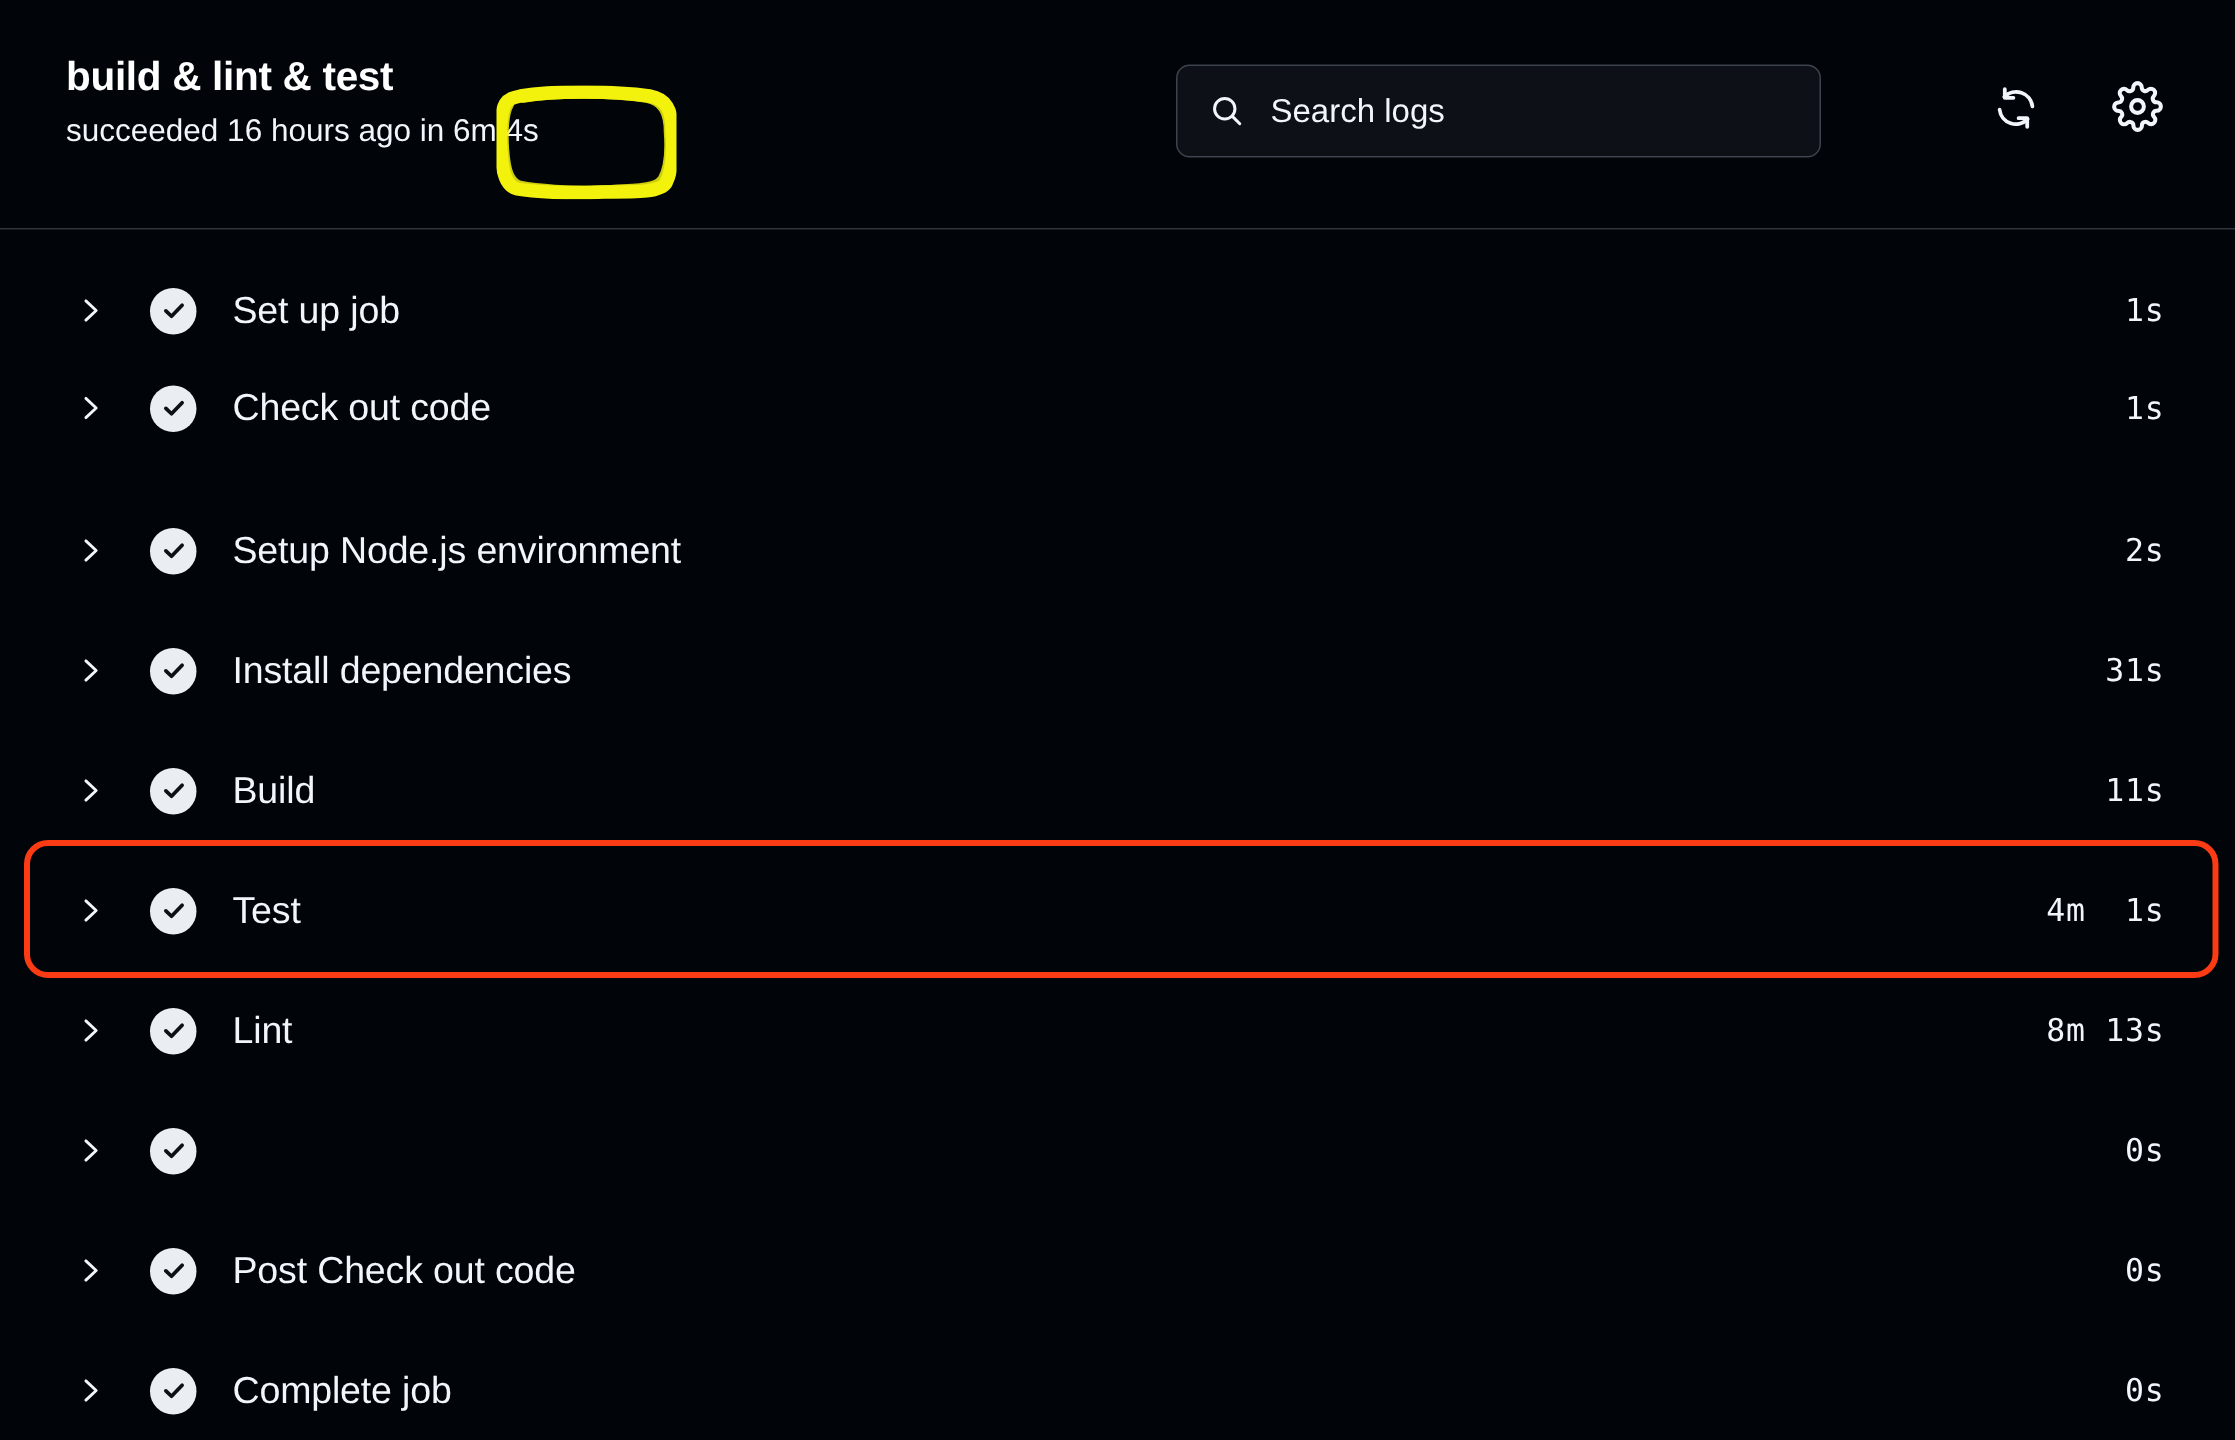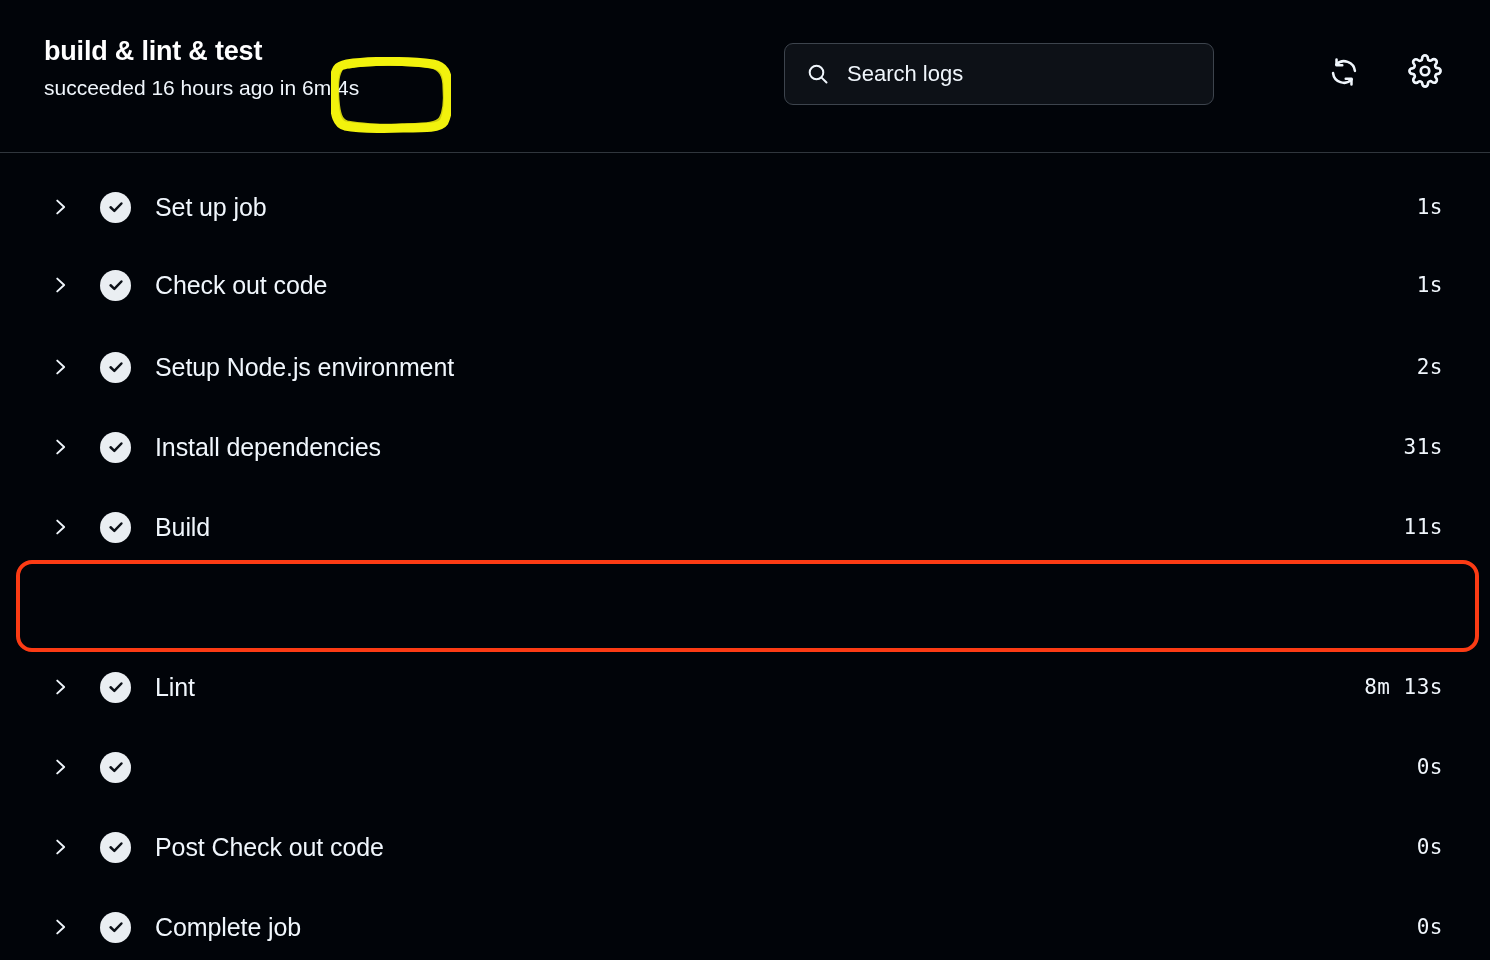--- a/index.html
+++ b/index.html
@@ -250,21 +250,21 @@
           </svg>
         </span>
         <span class="status-icon">
           <svg width="20" height="20" viewBox="0 0 24 24" fill="none" stroke="#0d1117" stroke-width="3" stroke-linecap="round" stroke-linejoin="round">
             <polyline points="5.5,12.3 10,16.6 18.5,7.8"></polyline>
           </svg>
         </span>
         <span class="step-label">Set up job</span>
         <span class="step-duration">1s</span>
       </div>
-      <div class="step-row" style="top: 91px;">
+      <div class="step-row" style="top: 78px;">
         <span class="chevron-wrap">
           <svg width="22" height="22" viewBox="0 0 24 24" fill="none" stroke="#f0f6fc" stroke-width="2.1" stroke-linecap="round" stroke-linejoin="round">
             <polyline points="9,5 16.5,12 9,19"></polyline>
           </svg>
         </span>
         <span class="status-icon">
           <svg width="20" height="20" viewBox="0 0 24 24" fill="none" stroke="#0d1117" stroke-width="3" stroke-linecap="round" stroke-linejoin="round">
             <polyline points="5.5,12.3 10,16.6 18.5,7.8"></polyline>
           </svg>
         </span>
@@ -306,20 +306,34 @@
           </svg>
         </span>
         <span class="status-icon">
           <svg width="20" height="20" viewBox="0 0 24 24" fill="none" stroke="#0d1117" stroke-width="3" stroke-linecap="round" stroke-linejoin="round">
             <polyline points="5.5,12.3 10,16.6 18.5,7.8"></polyline>
           </svg>
         </span>
         <span class="step-label">Build</span>
         <span class="step-duration">11s</span>
       </div>
+      <div class="step-row" style="top: 413px;">
+        <span class="chevron-wrap">
+          <svg width="22" height="22" viewBox="0 0 24 24" fill="none" stroke="#f0f6fc" stroke-width="2.1" stroke-linecap="round" stroke-linejoin="round">
+            <polyline points="9,5 16.5,12 9,19"></polyline>
+          </svg>
+        </span>
+        <span class="status-icon">
+          <svg width="20" height="20" viewBox="0 0 24 24" fill="none" stroke="#0d1117" stroke-width="3" stroke-linecap="round" stroke-linejoin="round">
+            <polyline points="5.5,12.3 10,16.6 18.5,7.8"></polyline>
+          </svg>
+        </span>
+        <span class="step-label">Test</span>
+        <span class="step-duration">4m  1s</span>
+      </div>
       <div class="step-row" style="top: 493px;">
         <span class="chevron-wrap">
           <svg width="22" height="22" viewBox="0 0 24 24" fill="none" stroke="#f0f6fc" stroke-width="2.1" stroke-linecap="round" stroke-linejoin="round">
             <polyline points="9,5 16.5,12 9,19"></polyline>
           </svg>
         </span>
         <span class="status-icon">
           <svg width="20" height="20" viewBox="0 0 24 24" fill="none" stroke="#0d1117" stroke-width="3" stroke-linecap="round" stroke-linejoin="round">
             <polyline points="5.5,12.3 10,16.6 18.5,7.8"></polyline>
           </svg>

